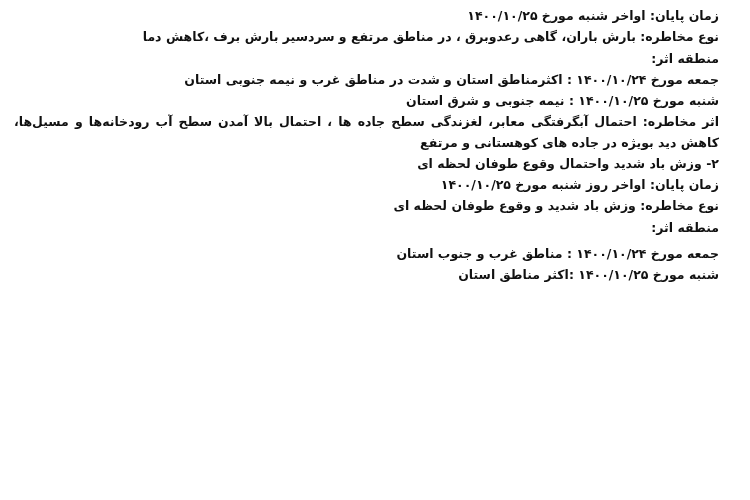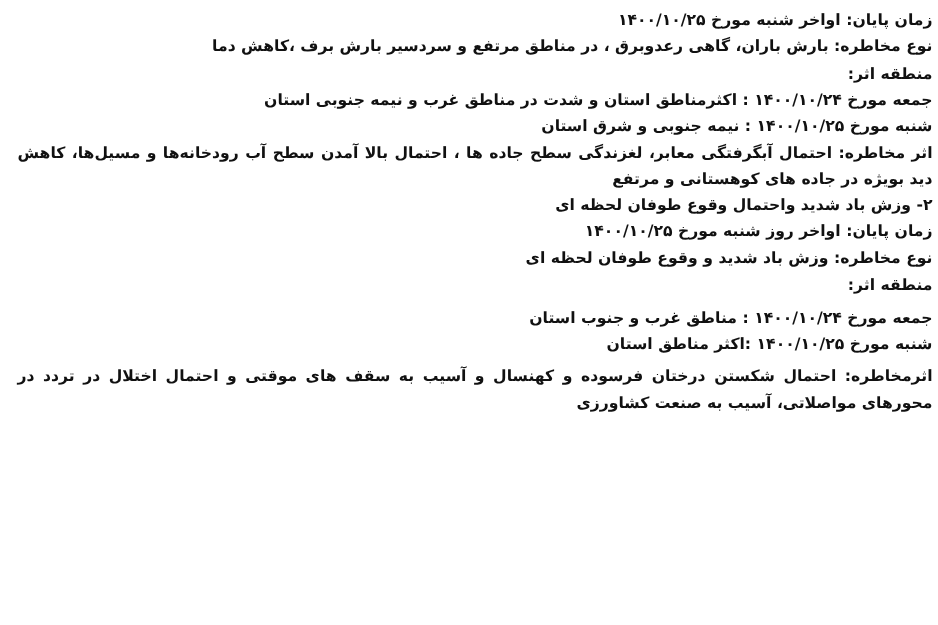--- a/index.html
+++ b/index.html
@@ -11,21 +11,21 @@
     width: 750px;
     height: 500px;
     font-family: "DejaVu Sans", sans-serif;
     color: #111111;
     overflow: hidden;
   }
   .page {
     width: 750px;
     height: 500px;
     box-sizing: border-box;
-    padding: 6px 4px 0 14px;
+    padding: 6px 31px 0 14px;
     direction: rtl;
     text-align: right;
   }
   .line {
     font-size: 12.5px;
     line-height: 1.62;
     margin: 0 0 1px 0;
     text-align: justify;
     text-align-last: right;
     font-weight: bold;
@@ -49,14 +49,13 @@
   <p class="line">شنبه مورخ ۱۴۰۰/۱۰/۲۵ : نیمه جنوبی و شرق استان</p>
   <p class="line wrap">اثر مخاطره: احتمال آبگرفتگی معابر، لغزندگی سطح جاده ها ، احتمال بالا آمدن سطح آب رودخانه‌ها و مسیل‌ها، کاهش دید بویژه در جاده های کوهستانی و مرتفع</p>
   <p class="line">۲- وزش باد شدید واحتمال وقوع طوفان لحظه ای</p>
   <p class="line">زمان پایان: اواخر روز شنبه مورخ ۱۴۰۰/۱۰/۲۵</p>
   <p class="line">نوع مخاطره: وزش باد شدید و وقوع طوفان لحظه ای</p>
   <p class="line">منطقه اثر:</p>
   <div class="spacer-sm"></div>
   <p class="line">جمعه مورخ ۱۴۰۰/۱۰/۲۴ : مناطق غرب و جنوب  استان</p>
   <p class="line">شنبه مورخ ۱۴۰۰/۱۰/۲۵ :اکثر مناطق استان</p>
   <div class="spacer-sm"></div>
-  <p class="line wrap">اثرمخاطره: احتمال شکستن درختان فرسوده و کهنسال و آسیب به سقف های موقتی و احتمال اختلال در تردد در محورهای مواصلاتی، آسیب به صنعت کشاورزی</p>
 </div>
 
 </body></html>

